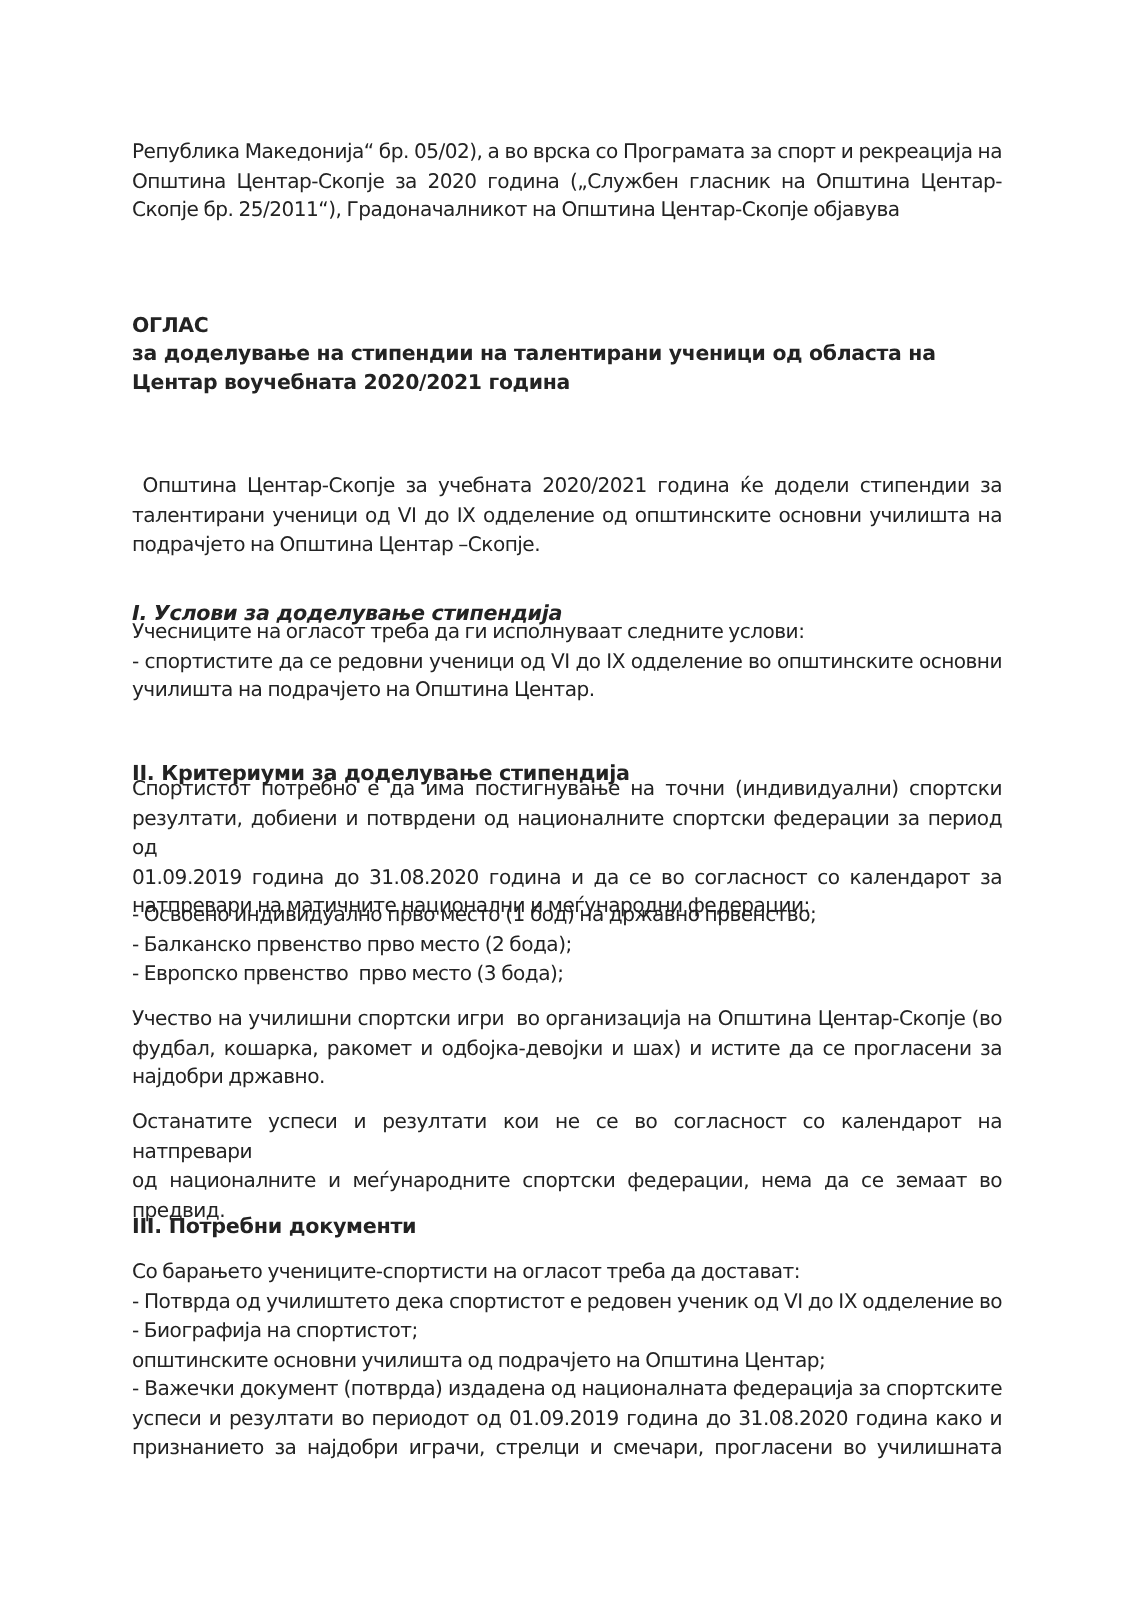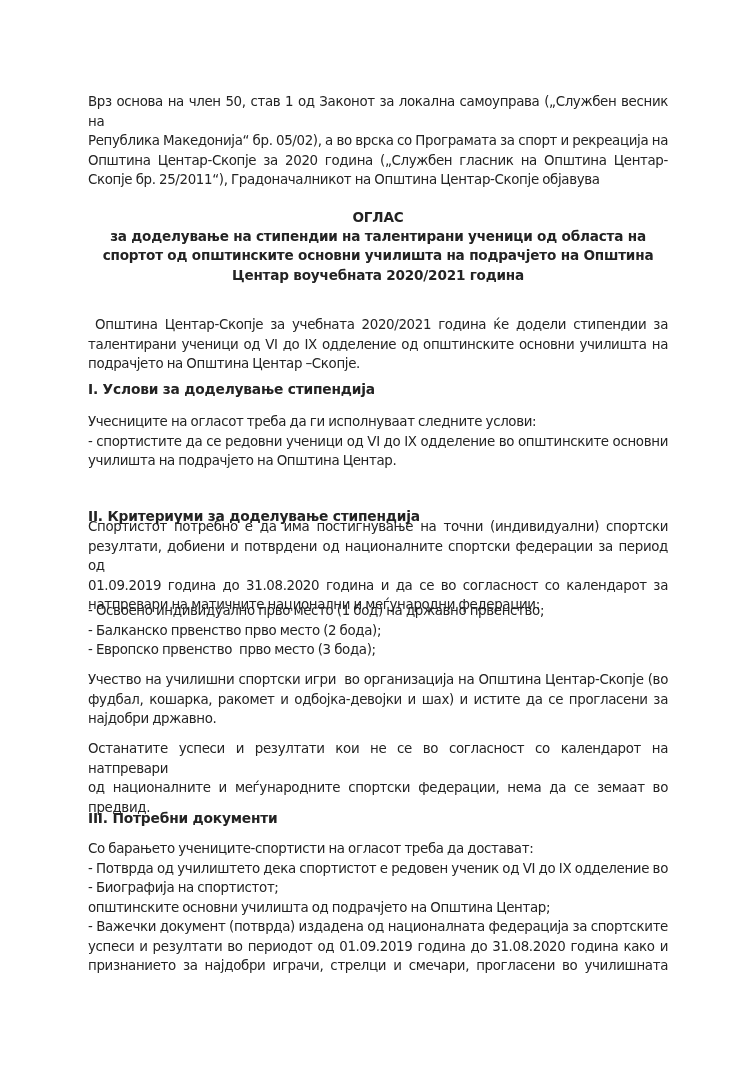--- a/index.html
+++ b/index.html
@@ -2,48 +2,46 @@
 <html><head>
 <meta charset="utf-8">
 <style>
   html, body { margin:0; padding:0; background:#ffffff; }
   body { width:754px; height:1080px; position:relative; overflow:hidden;
          font-family:"DejaVu Sans", sans-serif; color:#232323; }
   .blk { position:absolute; left:88px; width:580px; font-size:13.4px; line-height:19.5px;
          letter-spacing:-0.35px; word-spacing:-0.5px; }
   .line { display:block; white-space:nowrap; }
   .jline { display:block; text-align:justify; text-align-last:justify; }
-  .title { position:absolute; left:88px; width:580px; text-align:center; font-weight:bold;
+  .title { position:absolute; left:88px; width:580px; font-weight:bold;
            font-size:13.6px; line-height:19.2px; letter-spacing:-0.2px; }
   .heading { position:absolute; left:88px; font-weight:bold; font-size:13.8px; letter-spacing:-0.2px; }
 </style>
 </head>
 <body>
 
 <div class="blk" style="top:92px;">
-  <span class="jline">Врз основа на член 50, став 1 од Законот за локална самоуправа („Службен весник на</span>
   <span class="jline">Република Македонија“ бр. 05/02), а во врска со Програмата за спорт и рекреација на</span>
   <span class="jline">Општина Центар-Скопје за 2020 година („Службен гласник на Општина Центар-</span>
   <span class="line">Скопје бр. 25/2011“), Градоначалникот на Општина Центар-Скопје објавува</span>
 </div>
 
 <div class="title" style="top:208px;">
   <div>ОГЛАС</div>
   <div>за доделување на стипендии на талентирани ученици од областа на</div>
-  <div>спортот од општинските основни училишта на подрачјето на Општина</div>
   <div>Центар воучебната 2020/2021 година</div>
 </div>
 
 <div class="blk" style="top:315px;">
   <span class="jline" style="white-space:pre;"> Општина Центар-Скопје за учебната 2020/2021 година ќе додели стипендии за</span>
   <span class="jline">талентирани ученици од VI до IX одделение од општинските основни училишта на</span>
   <span class="line">подрачјето на Општина Центар –Скопје.</span>
 </div>
 
-<div class="heading" style="top:381px;">I. Услови за доделување стипендија</div>
+<div class="heading" style="top:401px;font-style:italic;">I. Услови за доделување стипендија</div>
 <div class="blk" style="top:412px;">
   <span class="line">Учесниците на огласот треба да ги исполнуваат следните услови:</span>
   <span class="jline">- спортистите да се редовни ученици од VI до IX одделение во општинските основни</span>
   <span class="line">училишта на подрачјето на Општина Центар.</span>
 </div>
 
 <div class="heading" style="top:508px;">II. Критериуми за доделување стипендија</div>
 <div class="blk" style="top:517px;">
   <span class="jline">Спортистот потребно е да има постигнување на точни (индивидуални) спортски</span>
   <span class="jline">резултати, добиени и потврдени од националните спортски федерации за период од</span>

